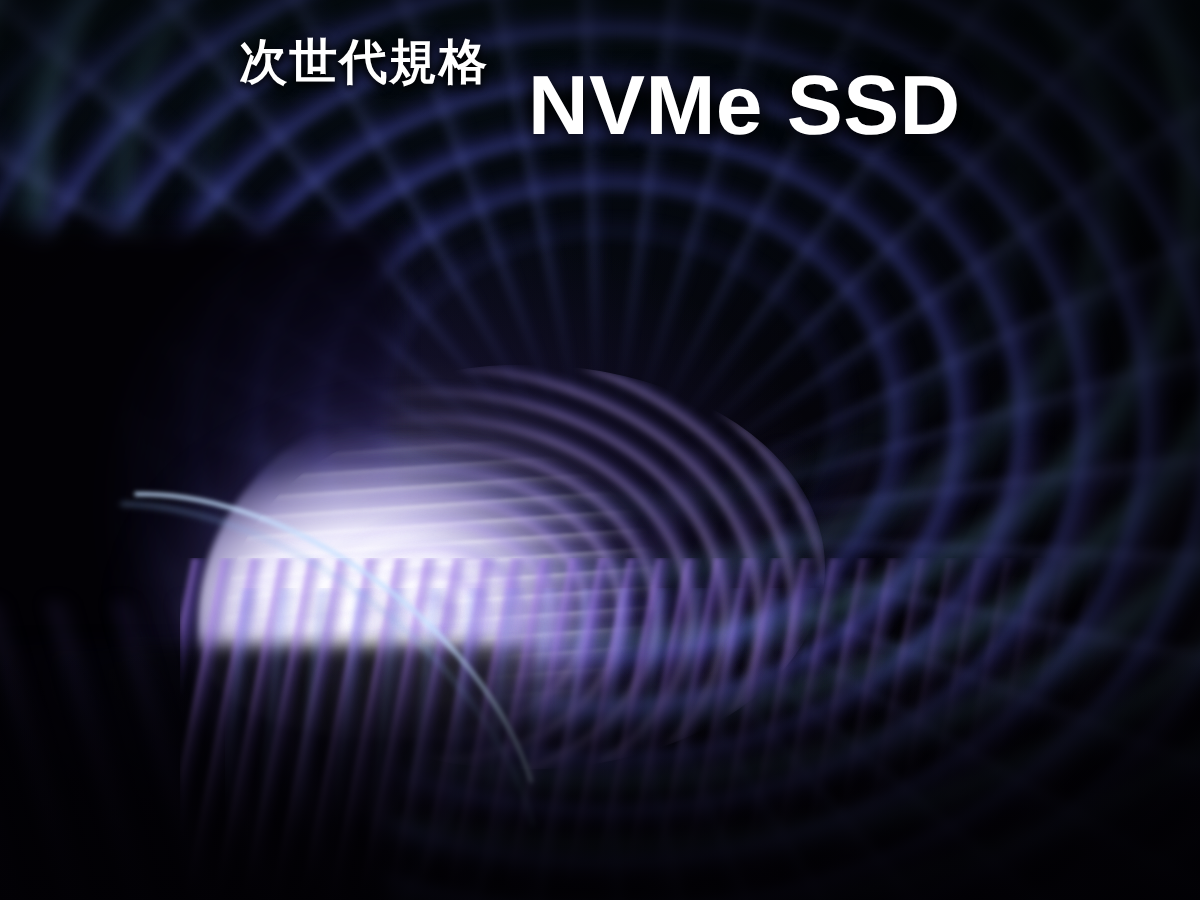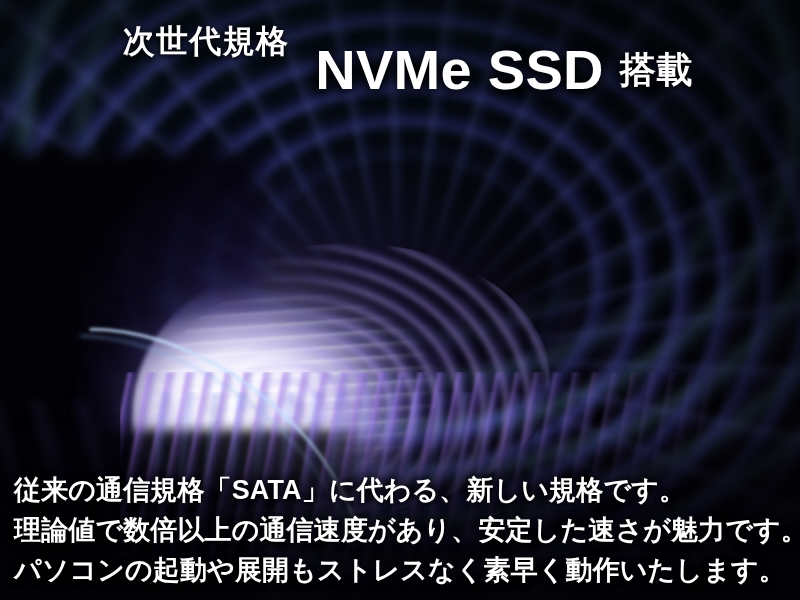--- a/index.html
+++ b/index.html
@@ -310,22 +310,16 @@
   <div class="art" id="road-edge"></div>
   <div class="art" id="road-edge2"></div>
   <div class="art" id="haze-bl"></div>
   <div class="art" id="haze-br"></div>
   <div class="art" id="vignette"></div>
   <div class="art" id="bottom-scrim"></div>
 
   <div id="headline">
     <span class="kicker">次世代規格</span>
     <span id="brand">NVMe SSD</span>
-    <span class="suffix">搭載</span>
   </div>
 
-  <div id="caption">
-    <div class="caption-line">従来の通信規格「SATA」に代わる、新しい規格です。</div>
-    <div class="caption-line">理論値で数倍以上の通信速度があり、安定した速さが魅力です。</div>
-    <div class="caption-line">パソコンの起動や展開もストレスなく素早く動作いたします。</div>
-  </div>
 
 </div>
 
 </body></html>

